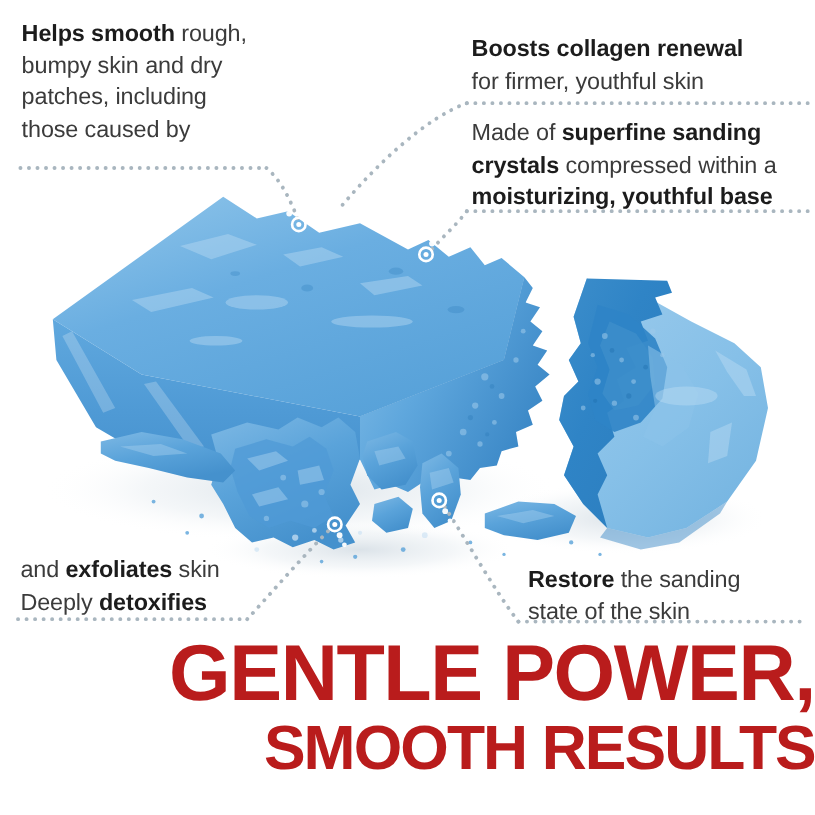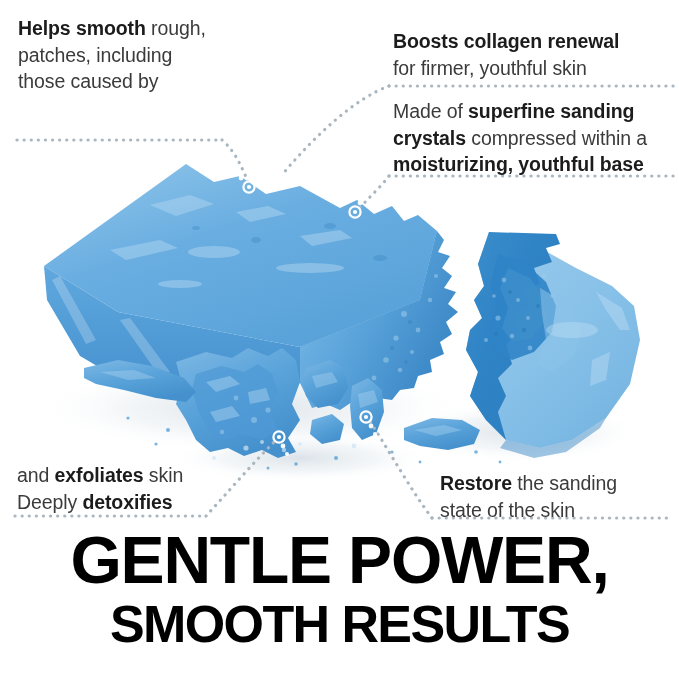--- a/index.html
+++ b/index.html
@@ -56,22 +56,22 @@
   #callout-crystals { left: 393px; top: 98px;  width: 290px; }
   #callout-detox    { left: 17px;  top: 462px; width: 270px; }
   #callout-restore  { left: 440px; top: 470px; width: 250px; }
 
   
   #headline {
     position: absolute;
     left: 0;
     top: 528px;
     width: 679px;
-    text-align: center;
-    color: #000000;
+    text-align: right;
+    color: #b91c1c;
     font-family: "Liberation Sans Narrow", "Liberation Sans", "DejaVu Sans", sans-serif;
     font-weight: 700;
     font-size: 67px;
     line-height: 64px;
     letter-spacing: -1.2px;
   }
   #headline .hl-line { display: block; }
   #headline .hl-line-1 { font-size: 66px; }
   #headline .hl-line-2 { font-size: 52px; letter-spacing: -1.6px; }
 </style>
@@ -361,20 +361,21 @@
       <circle cx="371" cy="426" r="2.4"></circle>
         <circle cx="375" cy="434" r="2"></circle>
       <circle cx="379" cy="442" r="1.8"></circle>
     </g>
   </svg>
 
   <div class="callout" id="callout-smooth">
     <span class="ln">
       <b>Helps smooth</b><span> rough,</span>
     </span>
+    <span class="ln">bumpy skin and dry</span>
     <span class="ln">patches, including</span>
     <span class="ln">those caused by</span>
   </div>
 
   <div class="callout" id="callout-collagen">
     <span class="ln">
       <b>Boosts collagen renewal</b>
     </span>
     <span class="ln">for firmer, youthful skin</span>
   </div>

